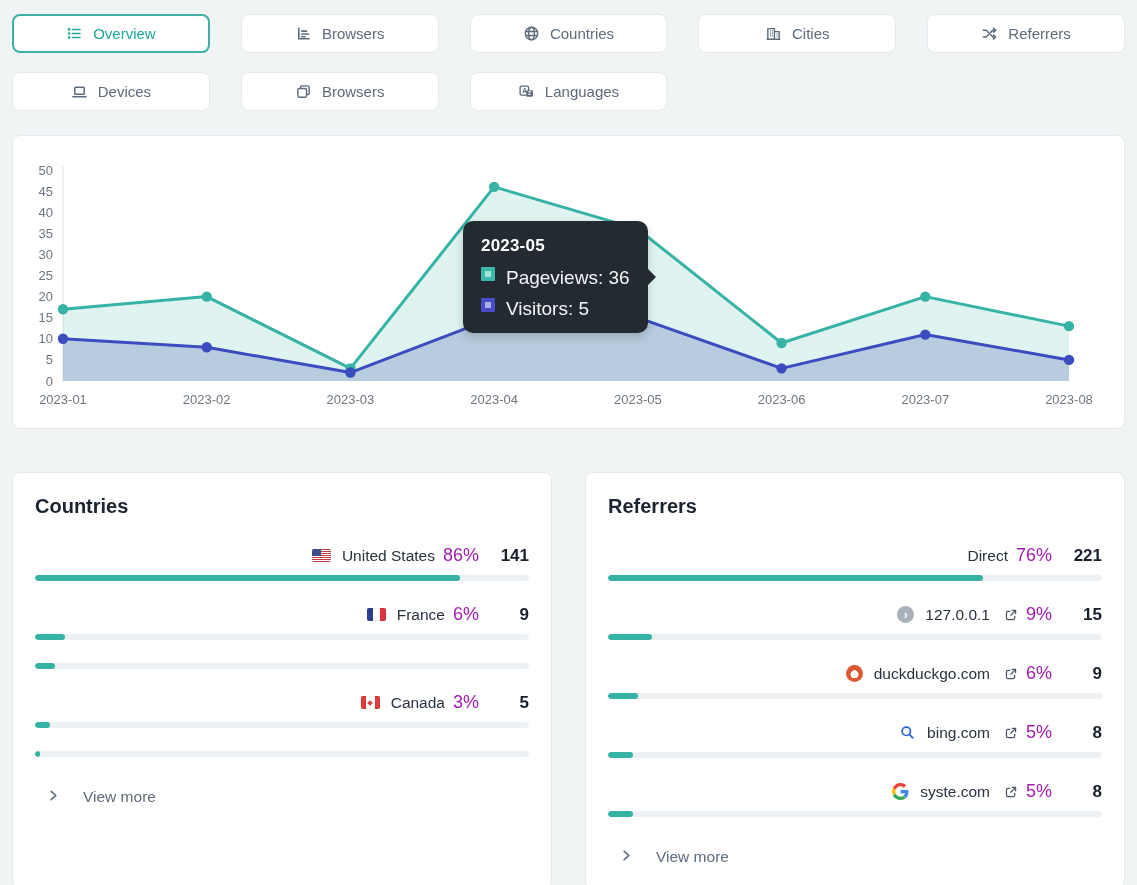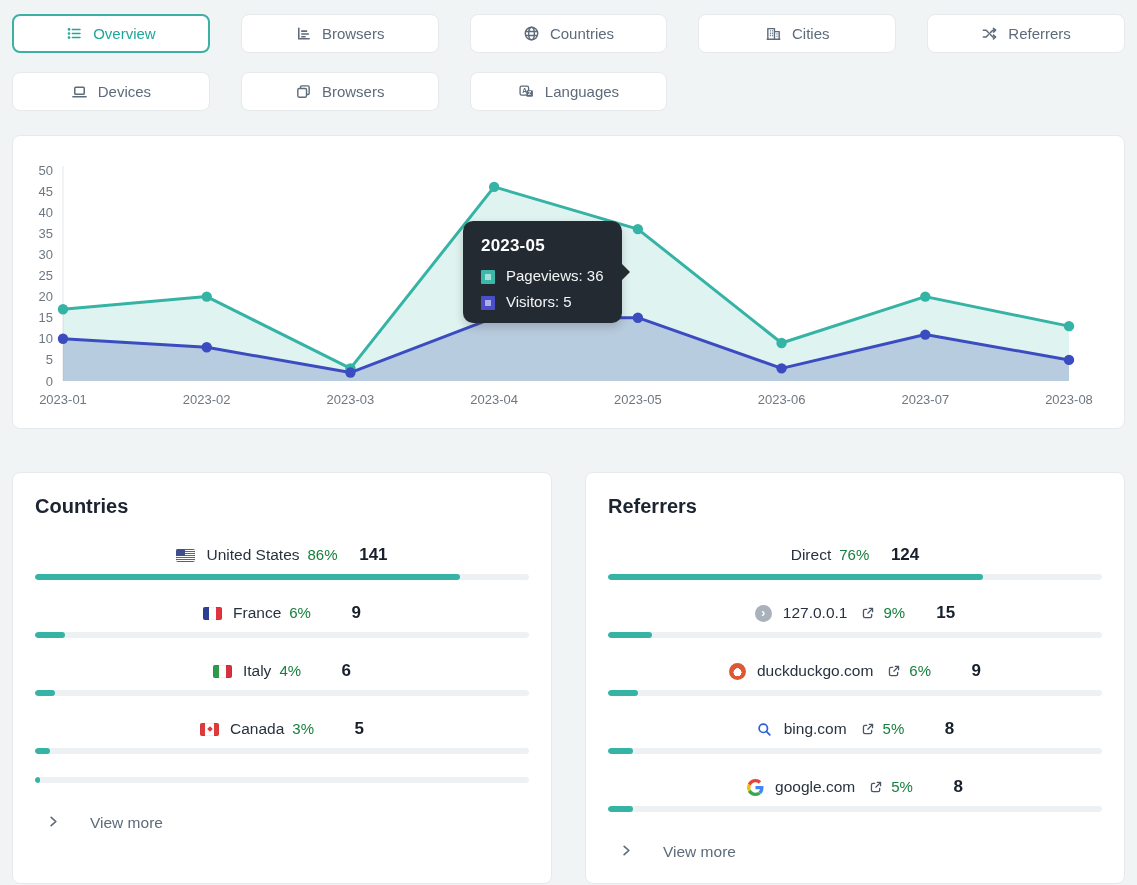--- a/index.html
+++ b/index.html
@@ -57,21 +57,21 @@
     position:absolute;
     left:450px; top:85px;
     background:#232a32;
     border-radius:10px;
     padding:15px 18px 13px 18px;
     color:#ffffff;
     white-space:nowrap;
     box-shadow:0 4px 10px rgba(0,0,0,.18);
   }
   .tt-title { font-size:17px; font-weight:bold; margin-bottom:11px; letter-spacing:.2px; }
-  .tt-row { display:flex; align-items:flex-end; gap:11px; font-size:15px; color:#f3f5f6; margin-top:9px; }
+  .tt-row { display:flex; align-items:flex-start; gap:11px; font-size:19px; color:#f3f5f6; margin-top:9px; }
   .sw { width:14px; height:14px; position:relative; flex:0 0 auto; border-radius:1px; }
   .sw::after { content:""; position:absolute; inset:4px; background:rgba(255,255,255,.55); }
   .tt-arrow {
     position:absolute; right:-8px; top:calc(50% - 8px);
     width:0; height:0;
     border-top:8px solid transparent;
     border-bottom:8px solid transparent;
     border-left:8px solid #232a32;
   }
 
@@ -79,30 +79,30 @@
   .bottom {
     margin-top:43px;
     display:grid;
     grid-template-columns:1fr 1fr;
     gap:33px;
   }
   .list-card { padding:22px 22px 14px 22px; }
   .card-title { font-size:20px; font-weight:bold; color:#1b2430; margin-bottom:27px; }
 
   .stat-row { margin-bottom:23px; cursor:pointer; }
-  .stat-top { display:flex; align-items:center; justify-content:center; margin-bottom:9px;gap:8px; }
+  .stat-top { display:flex; align-items:center; justify-content:flex-end; margin-bottom:9px;gap:8px; }
   .stat-name-wrap { display:flex; align-items:center; gap:11px; font-size:15.5px; color:#28323e; }
   .stat-right { display:flex; align-items:baseline; }
-  .pct { font-size:15px; color:#15803d; }
+  .pct { font-size:18px; color:#a21caf; }
   .cnt { font-size:17px; font-weight:bold; color:#17202b; min-width:30px; margin-left:20px; text-align:right; }
   .track { height:6px; background:#eef1f3; border-radius:3px; overflow:hidden; }
   .fill { height:100%; background:#35b3a5; border-radius:3px; }
 
   .view-more {
-    display:flex; align-items:center; gap:30px;
+    display:flex; align-items:center; gap:23px;
     background:none; border:0; cursor:pointer;
     font-family:"Liberation Sans", sans-serif;
     font-size:15.5px; color:#5d6b7b;
     padding:8px 0 8px 12px; margin-top:6px;
   }
   .view-more svg { width:13px; height:13px; }
 
   
   .flag { width:19px; height:13px; border-radius:2px; position:relative; overflow:hidden;
           box-shadow:inset 0 0 0 .5px rgba(0,0,0,.12); flex:0 0 auto; }
@@ -304,30 +304,20 @@
               <span class="pct">6%</span>
               <span class="cnt">9</span>
             </span>
         </div>
         <div class="track">
             <div class="fill" style="width: 6%;"></div>
           </div>
       </div>
 
       <div class="stat-row">
-        <div class="stat-top">
-          <span class="stat-name-wrap">
-              <span class="flag flag-it"></span>
-              <span>Italy</span>
-            </span>
-          <span class="stat-right">
-              <span class="pct">4%</span>
-              <span class="cnt">6</span>
-            </span>
-        </div>
         <div class="track">
             <div class="fill" style="width: 4%;"></div>
           </div>
       </div>
 
       <div class="stat-row">
         <div class="stat-top">
           <span class="stat-name-wrap">
               <span class="flag flag-ca"></span>
               <span>Canada</span>
@@ -359,21 +349,21 @@
     <section class="card list-card">
       <h2 class="card-title">Referrers</h2>
 
       <div class="stat-row">
         <div class="stat-top">
           <span class="stat-name-wrap">
               <span>Direct</span>
             </span>
           <span class="stat-right">
               <span class="pct">76%</span>
-              <span class="cnt">124</span>
+              <span class="cnt">221</span>
             </span>
         </div>
         <div class="track">
             <div class="fill" style="width: 76%;"></div>
           </div>
       </div>
 
       <div class="stat-row">
         <div class="stat-top">
           <span class="stat-name-wrap">
@@ -452,21 +442,21 @@
         <div class="stat-top">
           <span class="stat-name-wrap">
             <span class="fav">
                 <svg viewBox="0 0 48 48">
                   <path fill="#EA4335" d="M24 9.5c3.5 0 6.6 1.2 9.1 3.6l6.8-6.8C35.7 2.4 30.2 0 24 0 14.6 0 6.5 5.4 2.6 13.2l7.9 6.2C12.4 13.4 17.7 9.5 24 9.5z"></path>
                   <path fill="#4285F4" d="M46.5 24.5c0-1.6-.1-3.1-.4-4.5H24v9h12.7c-.6 2.9-2.2 5.4-4.7 7.1l7.6 5.9c4.4-4.1 6.9-10.1 6.9-17.5z"></path>
                   <path fill="#FBBC05" d="M10.5 28.6c-.5-1.5-.8-3-.8-4.6s.3-3.1.8-4.6l-7.9-6.2C1 16.1 0 19.9 0 24s1 7.9 2.6 10.8l7.9-6.2z"></path>
                   <path fill="#34A853" d="M24 48c6.2 0 11.4-2 15.2-5.5l-7.6-5.9c-2.1 1.4-4.8 2.3-7.6 2.3-6.3 0-11.6-3.9-13.5-9.3l-7.9 6.2C6.5 42.6 14.6 48 24 48z"></path>
                 </svg>
               </span>
-            <span>google.com</span>
+            <span>syste.com</span>
             <span class="ext">
                 <svg viewBox="0 0 16 16" fill="none" stroke="#4b5563" stroke-width="1.5" stroke-linecap="round" stroke-linejoin="round">
                   <path d="M6.5 3.8H4.6c-1.2 0-1.8.6-1.8 1.8v5.8c0 1.2.6 1.8 1.8 1.8h5.8c1.2 0 1.8-.6 1.8-1.8V9.5"></path>
                   <path d="M9.5 2.8h3.7v3.7"></path>
                   <path d="M7.8 8.2l5.2-5.2"></path>
                 </svg>
               </span>
           </span>
           <span class="stat-right">
               <span class="pct">5%</span>

